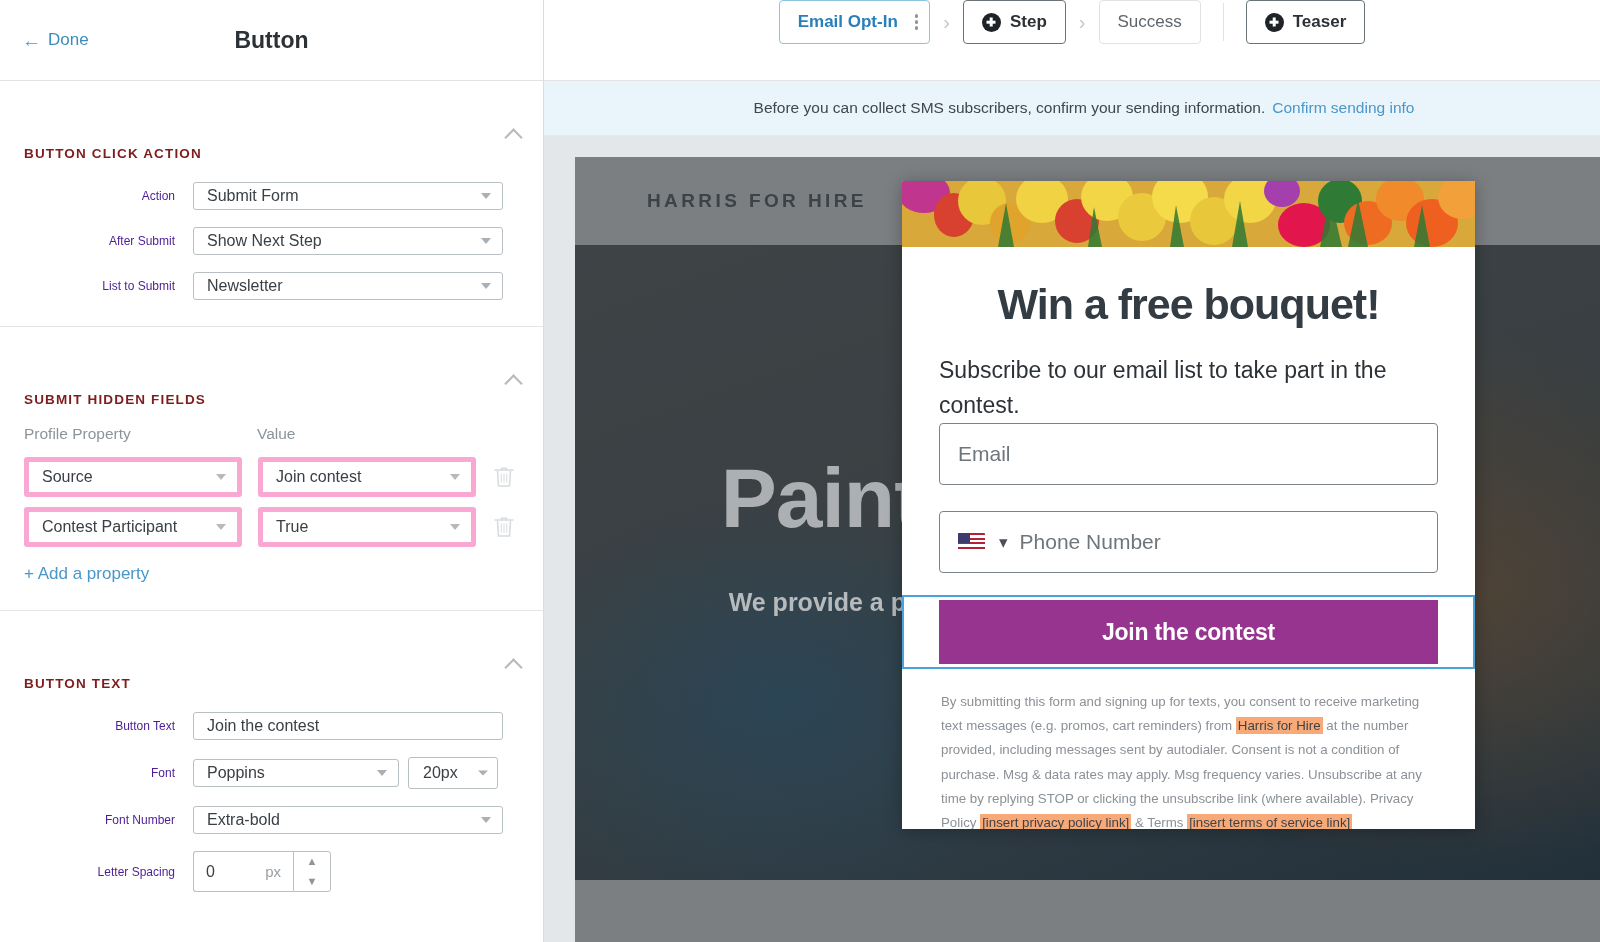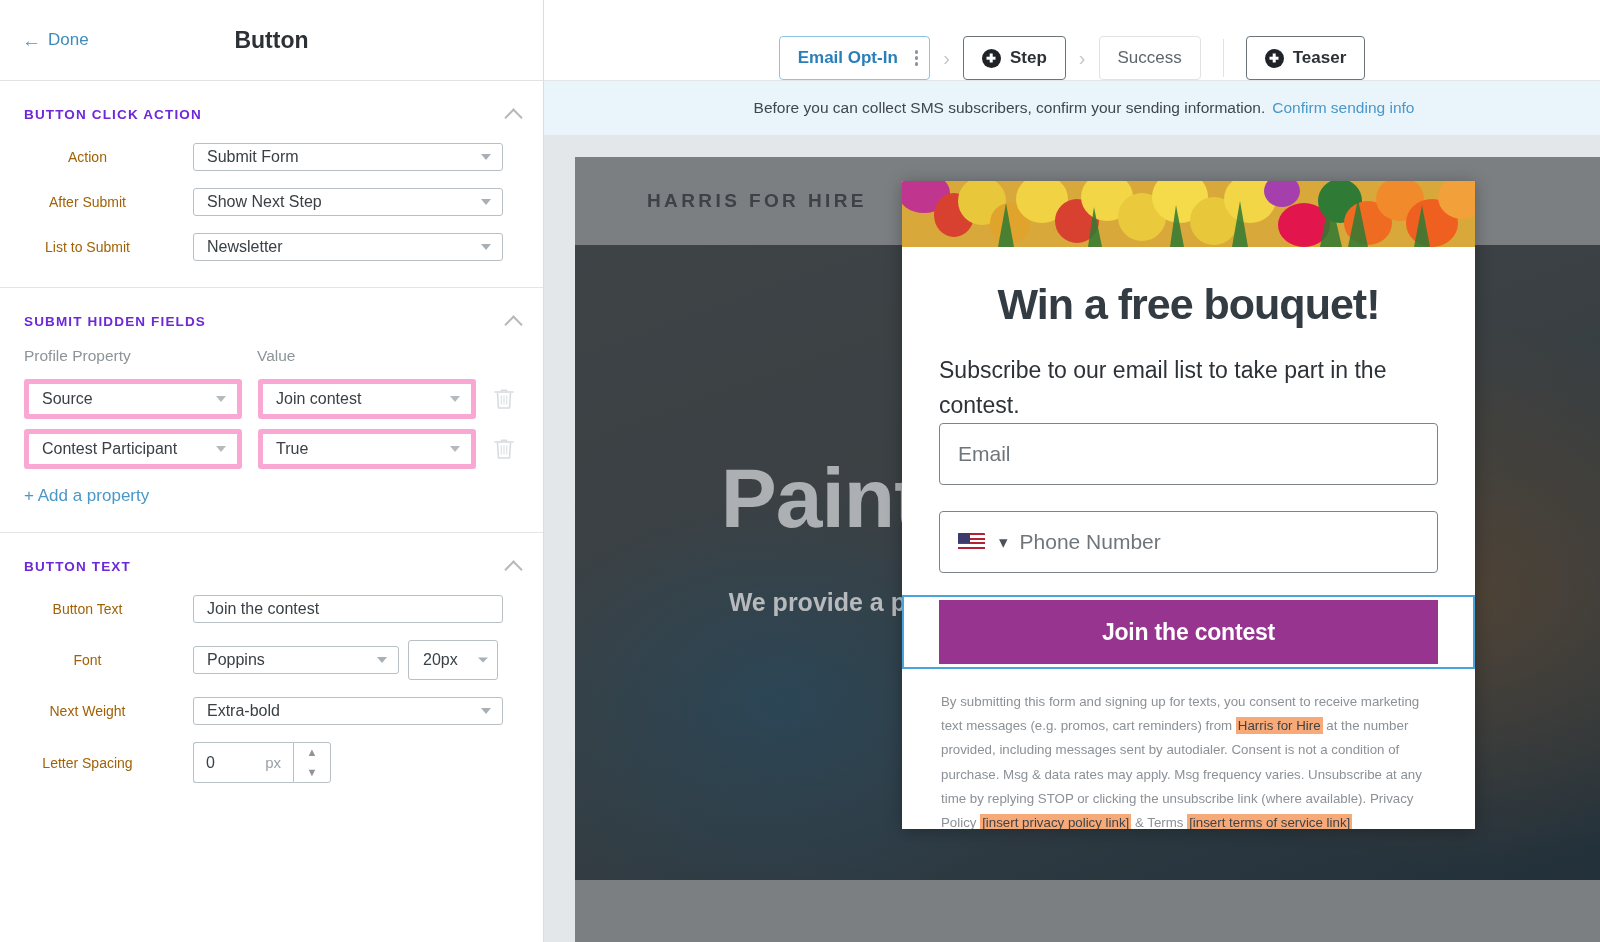--- a/index.html
+++ b/index.html
@@ -40,40 +40,40 @@
 
   .section { border-bottom: 1px solid #e2e6e9; padding: 0 0 26px 0; }
   .section:last-child { border-bottom: none; }
   .section-head {
     display: flex; align-items: center; justify-content: space-between;
     padding: 26px 22px 4px 24px;
     cursor: pointer;
   }
   .section-title {
     font-size: 13.5px; letter-spacing: 1.15px;
-    color: #6d28d9; font-weight: bold;
+    color: #7f1d1d; font-weight: bold; margin-top: 39px;
   }
   .chev {
     width: 15px; height: 15px; position: relative; opacity: .55;
   }
   .chev::before {
     content: ""; position: absolute; left: 1px; top: 4px;
     width: 11px; height: 11px;
     border-left: 2px solid #7a8287; border-top: 2px solid #7a8287;
     transform: rotate(45deg);
   }
 
   .row {
     display: flex; align-items: center;
     padding: 9px 22px 0 0;
     margin-top: 8px;
   }
   .row-label {
-    width: 193px; text-align: center; padding-right: 18px;
-    font-size: 14px; color: #a16207;
+    width: 193px; text-align: right; padding-right: 18px;
+    font-size: 12px; color: #4c1d95;
   }
   .field {
     position: relative; flex: 1;
     height: 28px;
     border: 1px solid #b9c0c4;
     border-radius: 3px;
     background: #fff;
     display: flex; align-items: center;
     padding: 0 30px 0 13px;
     font-size: 16px; color: #3a4045;
@@ -116,21 +116,21 @@
     transform: translateY(-50%);
   }
   .trash { width: 24px; height: 26px; cursor: pointer; opacity: .55; }
   .add-prop {
     margin: 17px 0 0 24px;
     color: #4a97c9; font-size: 17px; cursor: pointer;
   }
 
   .font-row .fontname { max-width: 206px; }
   .font-size {
-    position: relative; width: 90px; height: 40px; margin-left: 9px;
+    position: relative; width: 90px; height: 32px; margin-left: 9px;
     border: 1px solid #b9c0c4; border-radius: 3px; background: #fff;
     display: flex; align-items: center; padding: 0 24px 0 14px;
     font-size: 16px; color: #3a4045; cursor: pointer;
   }
   .font-size .caret {
     position: absolute; right: 9px; top: 50%;
     width: 0; height: 0;
     border-left: 5px solid transparent;
     border-right: 5px solid transparent;
     border-top: 5.5px solid #a9b0b5;
@@ -151,21 +151,21 @@
   .stepper-btns div {
     flex: 1; display: flex; align-items: center; justify-content: center;
     cursor: pointer; color: #8d949a; font-size: 11px; line-height: 1;
   }
 
   
   .right { flex: 1; position: relative; height: 942px; background: #fff; }
 
   .topbar {
     height: 81px; border-bottom: 1px solid #e2e6e9;
-    display: flex; align-items: flex-end; justify-content: center;
+    display: flex; align-items: flex-start; justify-content: center;
     background: #fff; position: relative;
   }
   .steps { display: flex; align-items: center; gap: 0; }
   .step-chip {
     height: 44px; border-radius: 4px; background: #fff;
     display: flex; align-items: center; gap: 9px;
     padding: 0 18px; font-size: 17px; cursor: pointer;
     border: 1px solid #dfe3e6; color: #5d666c;
   }
   .step-chip.active {
@@ -423,21 +423,21 @@
           <span>Poppins</span>
           <span class="caret"></span>
         </div>
         <div class="font-size">
           <span>20px</span>
           <span class="caret"></span>
         </div>
       </div>
 
       <div class="row">
-        <div class="row-label">Next Weight</div>
+        <div class="row-label">Font Number</div>
         <div class="field">
           <span>Extra-bold</span>
           <span class="caret"></span>
         </div>
       </div>
 
       <div class="row">
         <div class="row-label">Letter Spacing</div>
         <div class="stepper-wrap">
           <div class="stepper-val">

